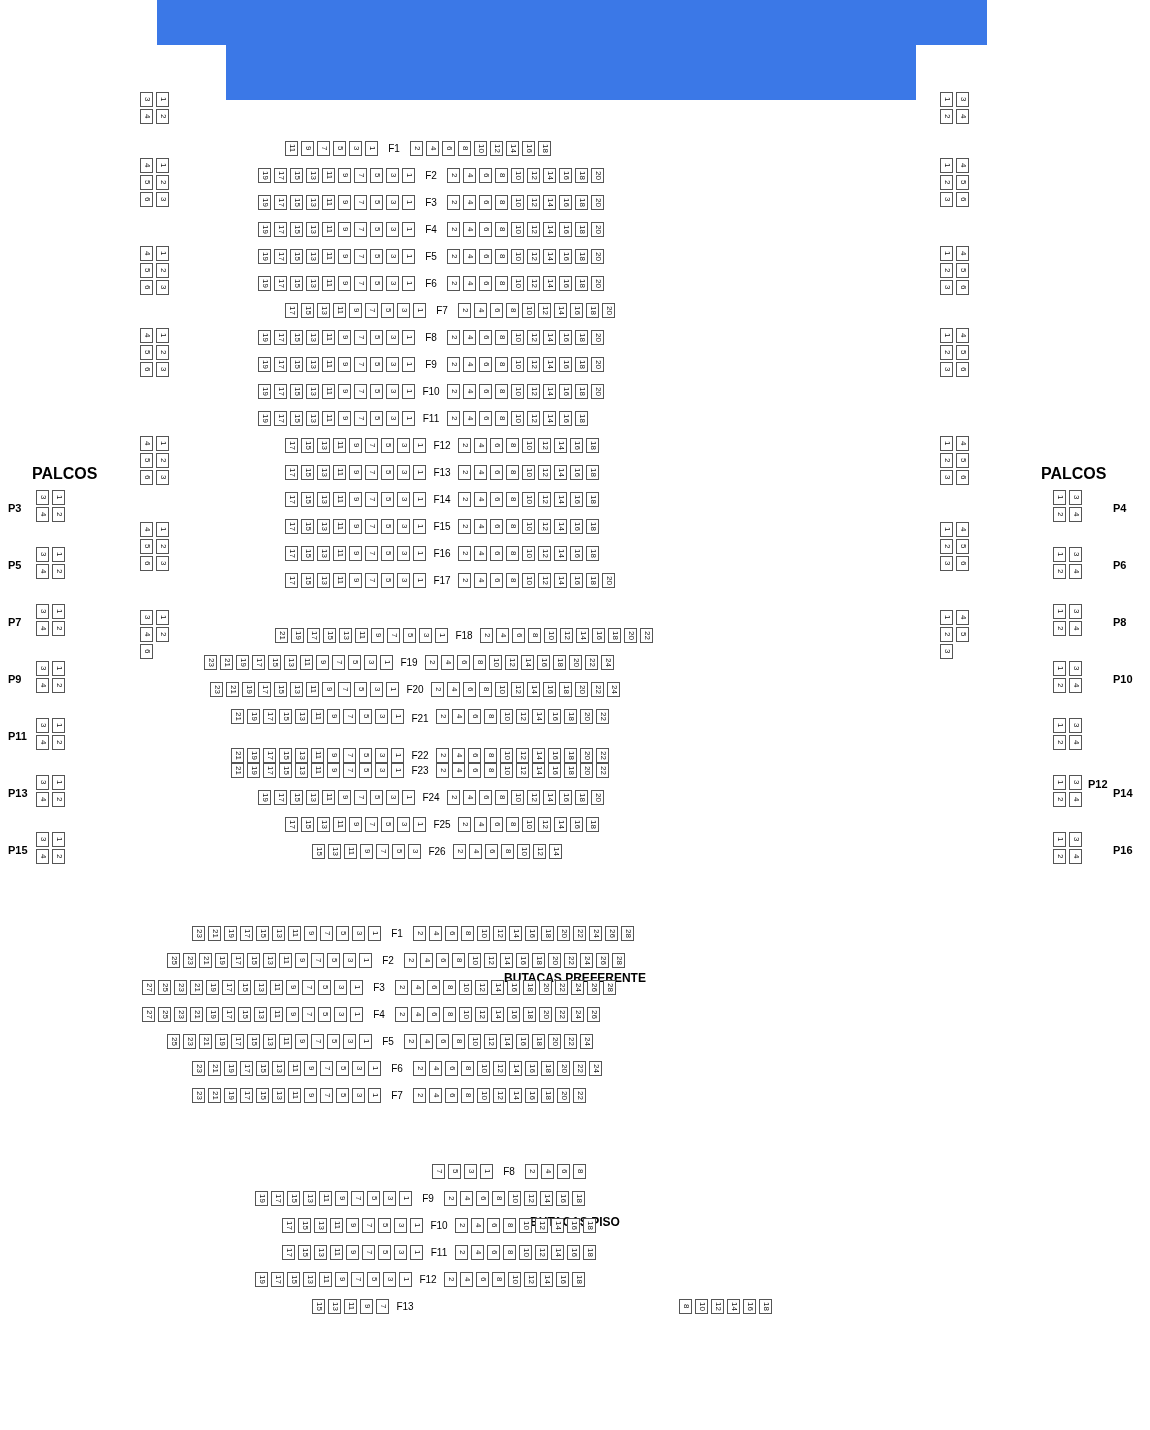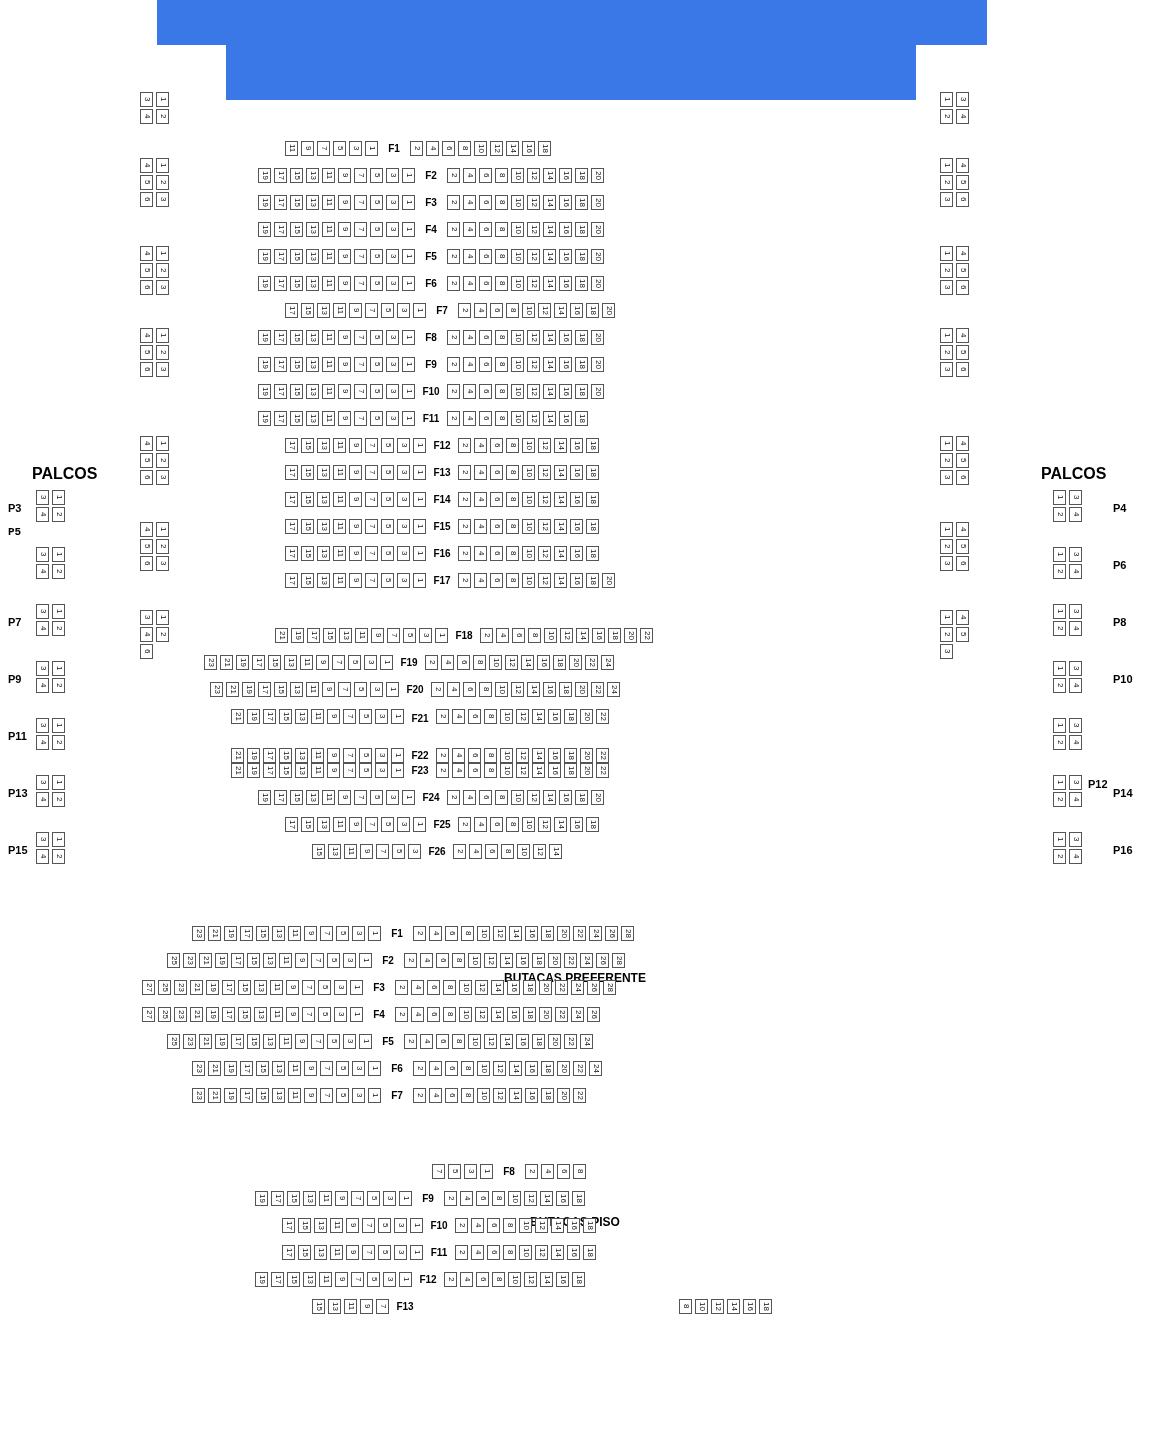--- a/index.html
+++ b/index.html
@@ -19,21 +19,21 @@
   
   .seat{
     width:13px;height:15px;border:1px solid #555;background:#fff;
     display:inline-flex;align-items:center;justify-content:center;
     font-size:8px;line-height:1;box-sizing:border-box;
     writing-mode:vertical-rl;text-orientation:mixed;
     margin:0;padding:0;color:#111;
   }
   .row{position:absolute;display:flex;align-items:center;gap:3px;height:16px;}
   .rowlabel{
-    font-size:10px;font-weight:bold;text-align:center;
+    font-size:10px;font-weight:normal;text-align:center;
     display:inline-block;min-width:26px;
   }
   .gap{display:inline-block;}
   
   .cluster{position:absolute;display:flex;flex-direction:column;gap:2px;}
   .clusterrow{display:flex;gap:3px;}
   
   .section-title{position:absolute;font-size:12px;font-weight:bold;text-align:center;}
   .palcos-title{position:absolute;font-size:16px;font-weight:bold;}
   .palco-label{position:absolute;font-size:11px;font-weight:bold;}
@@ -1288,21 +1288,21 @@
         <div class="seat">3</div>
       </div>
       <div class="clusterrow">
         <div class="seat">2</div>
         <div class="seat">4</div>
       </div>
     </div>
   </div>
 
 <div class="palco-label" style="left: 8px; top: 502px;">P3</div>
-<div class="palco-label" style="left: 8px; top: 526px; font-family: Liberation Mono, monospace;">P5</div>
+<div class="palco-label" style="left: 8px; top: 559px;">P5</div>
 <div class="palco-label" style="left: 8px; top: 616px;">P7</div>
 <div class="palco-label" style="left: 8px; top: 673px;">P9</div>
 <div class="palco-label" style="left: 8px; top: 730px;">P11</div>
 <div class="palco-label" style="left: 8px; top: 787px;">P13</div>
 <div class="palco-label" style="left: 8px; top: 844px;">P15</div>
 <div class="palco-label" style="left: 1113px; top: 502px;">P4</div>
 <div class="palco-label" style="left: 1113px; top: 559px;">P6</div>
 <div class="palco-label" style="left: 1113px; top: 616px;">P8</div>
 <div class="palco-label" style="left: 1113px; top: 673px;">P10</div>
 <div class="palco-label" style="left: 1088px; top: 730px; margin-top: 48px;">P12</div>

